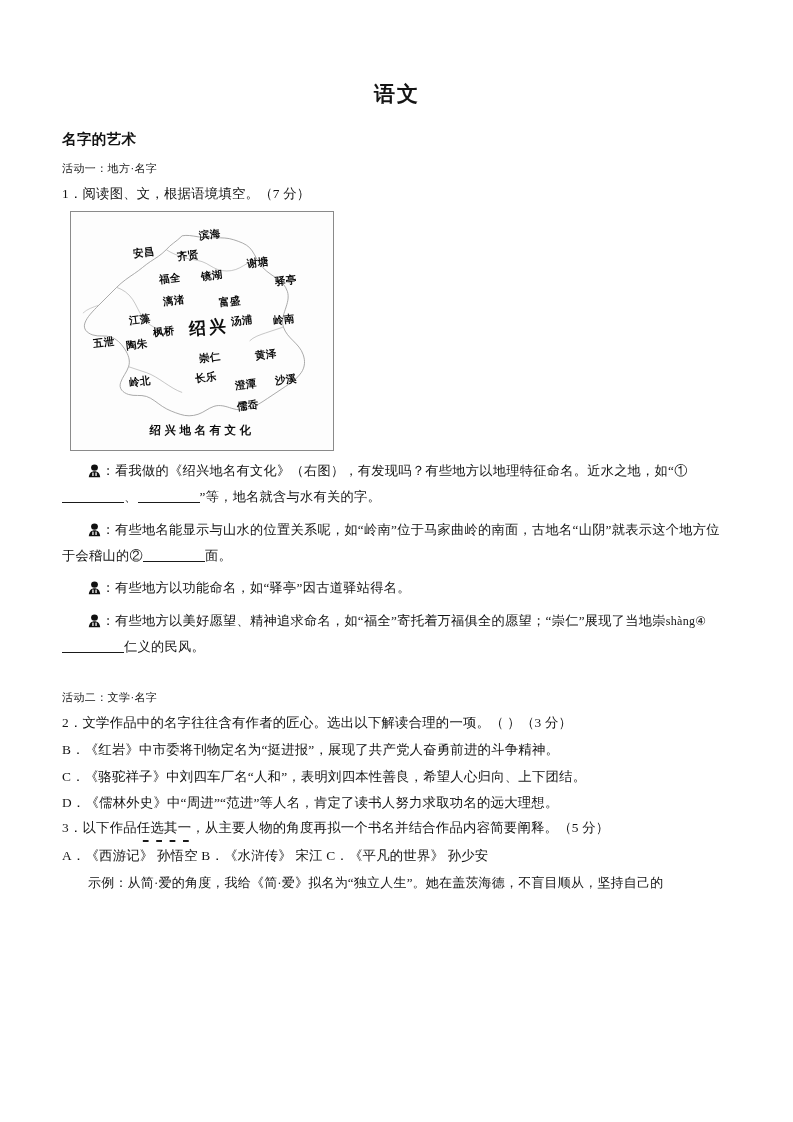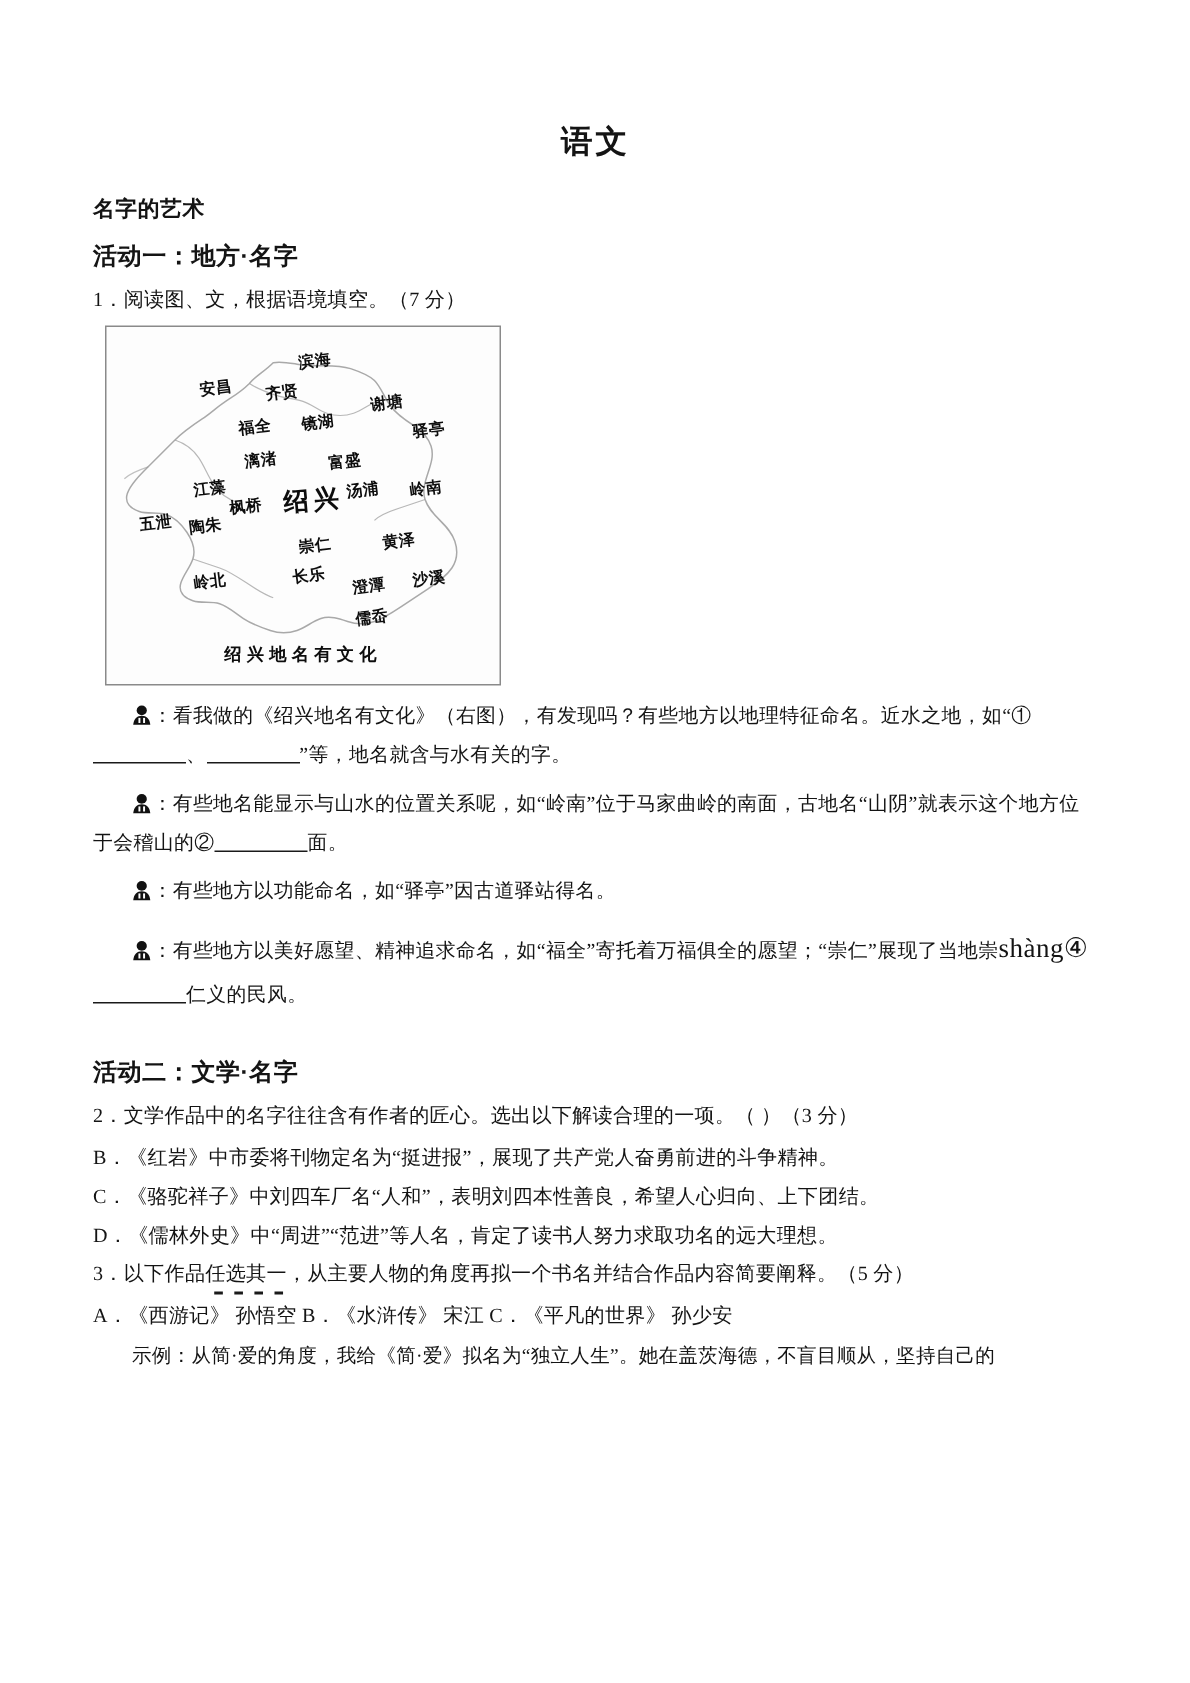--- a/index.html
+++ b/index.html
@@ -41,22 +41,22 @@
 
   
   .sec-heading {
     font-size: 14.5px;
     font-weight: bold;
     margin: 0 0 7px 0;
     letter-spacing: 0.4px;
     font-family: "Liberation Sans", "DejaVu Sans", sans-serif;
   }
   .act-heading {
-    font-size: 16px;
-    font-weight: bold;
+    font-size: 11px;
+    font-weight: normal;
     margin: 12px 0 8px 0;
     letter-spacing: 0.4px;
     font-family: "Liberation Sans", "DejaVu Sans", sans-serif;
   }
 
   
   .q-line {
     font-size: 13.4px;
     line-height: 1.55;
     margin: 0 0 4px 0;
@@ -145,21 +145,21 @@
   .blank {
     display: inline-block;
     border-bottom: 1px solid #1a1a1a;
     min-width: 62px;
     height: 0.95em;
     vertical-align: -2px;
   }
   .blank.short { min-width: 52px; }
   .pinyin {
     font-family: "Liberation Serif", "DejaVu Serif", serif;
-    font-size: 18px;
+    font-size: 12px;
   }
 
   
   .emph {
     position: relative;
     display: inline-block;
   }
   .emph::after {
     content: "";
     position: absolute;

